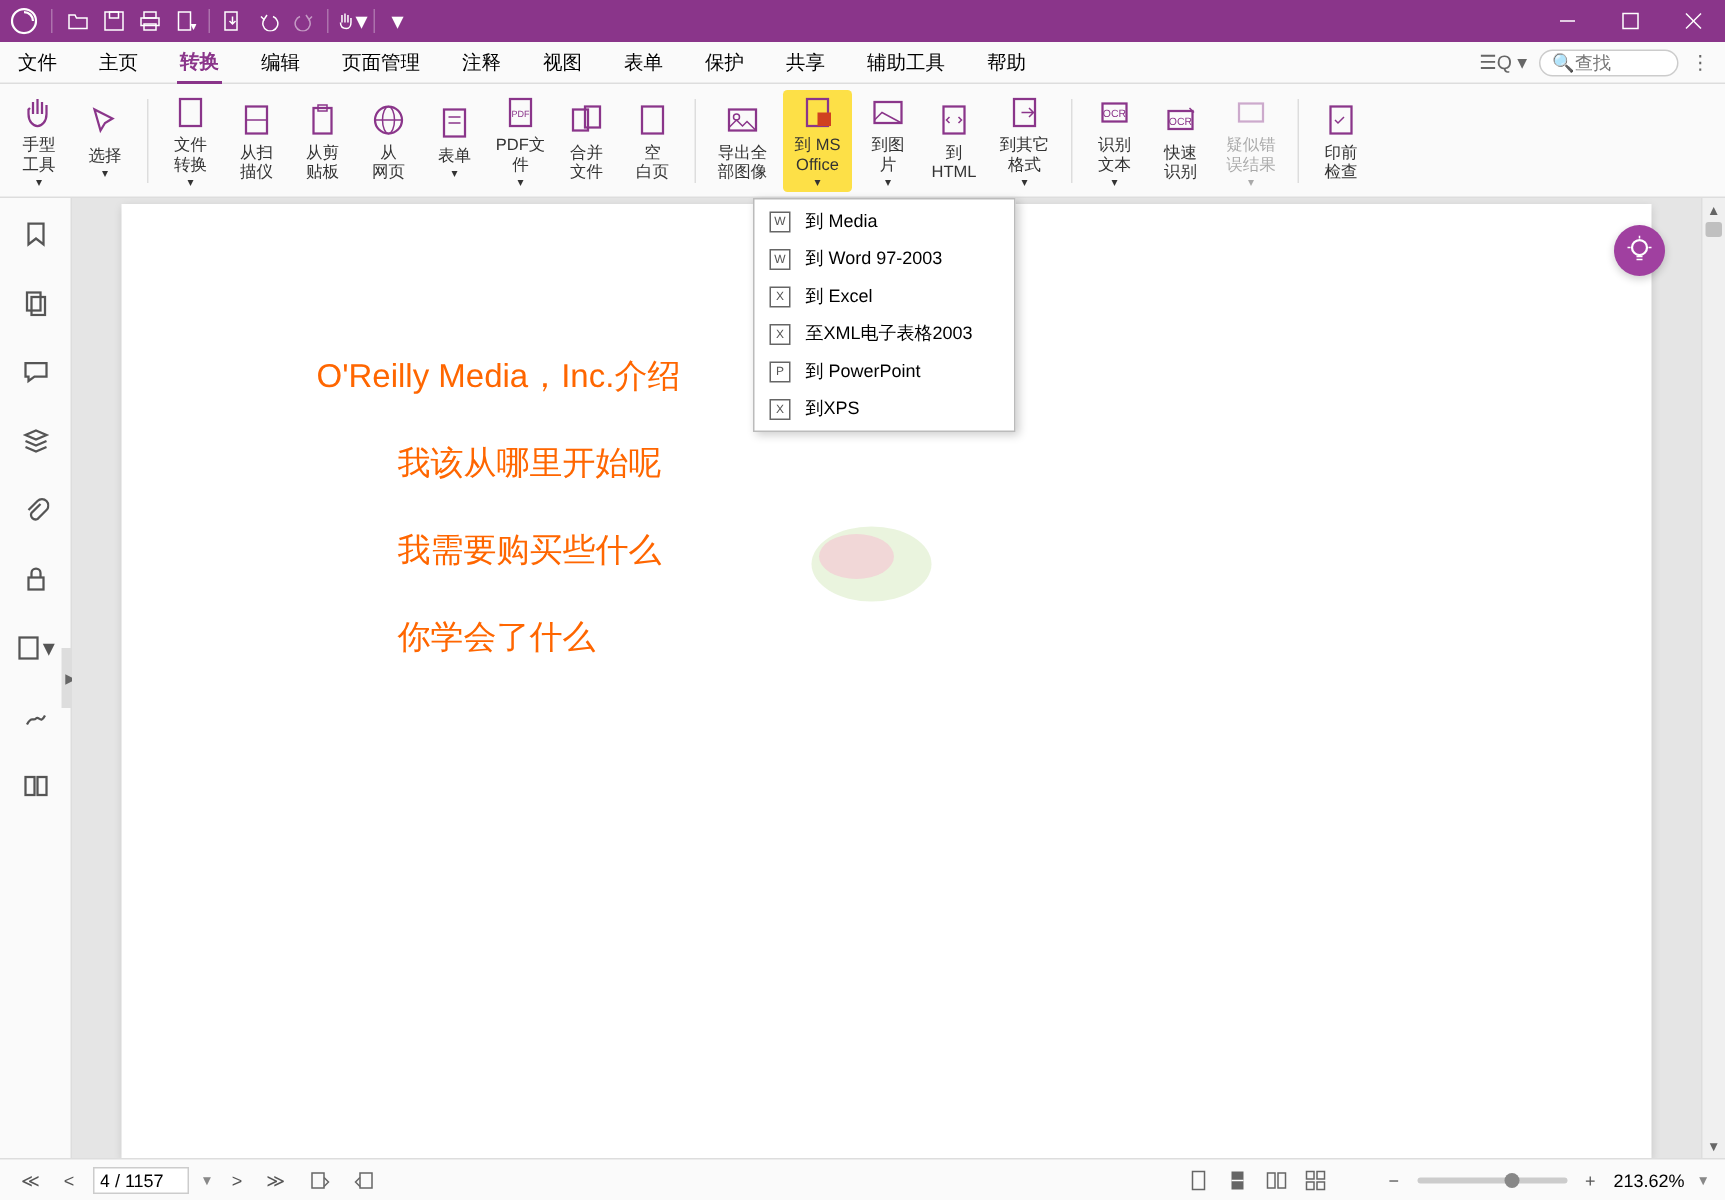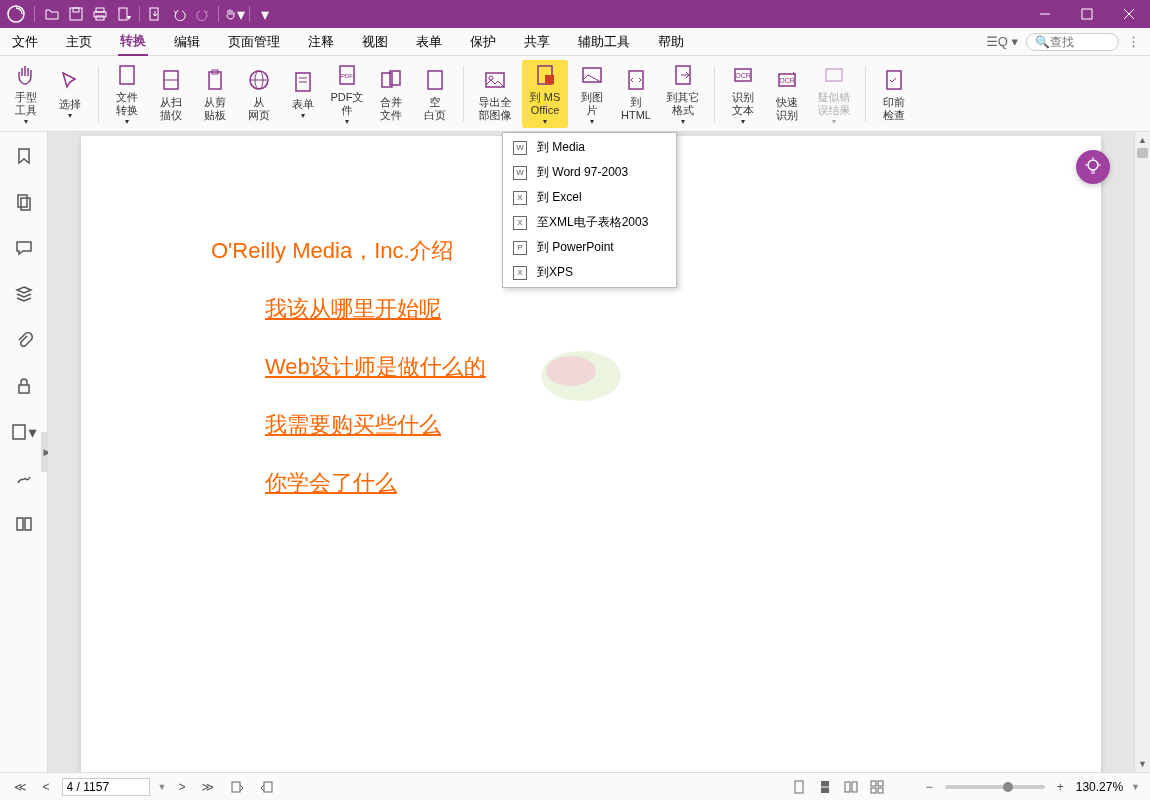--- a/index.html
+++ b/index.html
@@ -31,32 +31,32 @@
 .left-panel { width:48px; background:#fafafa; border-right:1px solid #ddd; display:flex; flex-direction:column; align-items:center; padding-top:10px; gap:18px; position:relative; }
 .left-panel .panel-btn { width:28px; height:28px; display:flex; align-items:center; justify-content:center; color:#555; cursor:pointer; }
 .left-panel .expand-handle { position:absolute; right:-6px; top:50%; transform:translateY(-50%); width:12px; height:40px; background:#ddd; border-radius:0 4px 4px 0; display:flex; align-items:center; justify-content:center; font-size:9px; color:#666; cursor:pointer; }
 .doc-area { flex:1; background:#e5e5e5; overflow:hidden; position:relative; display:flex; justify-content:center; }
 .page { width:1020px; background:#fff; margin-top:4px; box-shadow:0 2px 6px rgba(0,0,0,0.15); padding:100px 130px 40px 130px; position:relative; }
 .watermark { position:absolute; left:440px; top:200px; width:120px; height:80px; opacity:0.3; pointer-events:none; }
 .toc { font-family:"SimSun",serif; }
 .toc-line { color:#ff6600; margin-bottom:28px; }
 .toc-h1 { font-size:22px; margin-left:0; }
 .toc-h2 { font-size:22px; margin-left:26px; }
-.toc-h3 { font-size:22px; margin-left:54px;text-decoration:underline; }
+.toc-h3 { font-size:22px; margin-left:54px; }
 .bulb { position:absolute; right:24px; top:18px; width:34px; height:34px; background:#a040a0; border-radius:50%; display:flex; align-items:center; justify-content:center; color:#fff; cursor:pointer; box-shadow:0 2px 6px rgba(0,0,0,0.2); }
 .scrollbar-v { width:16px; background:#f0f0f0; border-left:1px solid #ddd; position:relative; }
 .scrollbar-v .track { position:absolute; top:16px; bottom:16px; left:2px; right:2px; }
 .scrollbar-v .thumb { position:absolute; left:0; right:0; top:0; height:10px; background:#c0c0c0; border-radius:2px; }
 .scrollbar-v .arrow { position:absolute; left:0; right:0; height:16px; display:flex; align-items:center; justify-content:center; font-size:9px; color:#666; cursor:pointer; }
 .dropdown-menu { position:absolute; left:502px; top:132px; width:175px; background:#fff; border:1px solid #bbb; box-shadow:2px 2px 6px rgba(0,0,0,0.2); z-index:100; font-size:12px; padding:2px 0; }
 .dropdown-menu .item { display:flex; align-items:center; padding:4px 10px; gap:10px; cursor:pointer; }
 .dropdown-menu .item-icon { width:14px; height:14px; border:1px solid #666; display:flex; align-items:center; justify-content:center; font-size:8px; color:#555; }
 .statusbar { height:28px; background:#fafafa; border-top:1px solid #ddd; display:flex; align-items:center; padding:0 10px; font-size:12px; gap:8px; }
 .statusbar .nav-btn { cursor:pointer; color:#555; padding:2px 4px; }
-.statusbar .page-input { border:1px solid #ccc; padding:1px 4px; font-size:12px; width:88px; }
+.statusbar .page-input { border:1px solid #ccc; padding:1px 4px; font-size:12px; width:64px; }
 .statusbar .right-section { margin-left:auto; display:flex; align-items:center; gap:8px; }
 .statusbar .view-btn { width:18px; height:18px; cursor:pointer; display:flex; align-items:center; justify-content:center; }
 .statusbar .zoom-slider { width:100px; height:4px; background:#ccc; position:relative; border-radius:2px; }
 .statusbar .zoom-slider .knob { position:absolute; width:10px; height:10px; background:#888; border-radius:50%; top:-3px; left:58%; }
 svg { display:block; }
 </style>
 </head>
 <body>
 
 <div class="titlebar">
@@ -429,21 +429,20 @@
 
   <div class="doc-area">
     <div class="page">
       <svg class="watermark" viewBox="0 0 120 80">
           <ellipse cx="60" cy="40" rx="40" ry="25" fill="#8bc34a" opacity="0.6"></ellipse>
           <ellipse cx="50" cy="35" rx="25" ry="15" fill="#e91e63" opacity="0.5"></ellipse>
         </svg>
       <div class="toc" id="toc-content">
           <div class="toc-line toc-h1">O'Reilly Media，Inc.介绍</div>
           <div class="toc-line toc-h3">我该从哪里开始呢</div>
-          <div class="toc-line toc-h3">Web设计师是做什么的</div>
           <div class="toc-line toc-h3">我需要购买些什么</div>
           <div class="toc-line toc-h3">你学会了什么</div>
         </div>
     </div>
     <div class="bulb">
       <svg width="20" height="20" viewBox="0 0 20 20">
           <circle cx="10" cy="8" r="5" fill="none" stroke="#fff" stroke-width="1.5"></circle>
           <line x1="8" y1="14" x2="12" y2="14" stroke="#fff"></line>
           <line x1="8" y1="16" x2="12" y2="16" stroke="#fff"></line>
           <line x1="2" y1="8" x2="4" y2="8" stroke="#fff"></line>
@@ -533,16 +532,16 @@
           <rect x="1" y="8" width="5" height="5" fill="none" stroke="#666"></rect>
           <rect x="8" y="8" width="5" height="5" fill="none" stroke="#666"></rect>
         </svg>
       </span>
     <span style="width:20px;"></span>
     <span class="nav-btn">−</span>
     <div class="zoom-slider">
         <div class="knob"></div>
       </div>
     <span class="nav-btn">+</span>
-    <span>130.27%</span>
+    <span>213.62%</span>
     <span style="font-size:9px;color:#888;cursor:pointer;">▼</span>
   </div>
 </div>
 
 </body></html>

